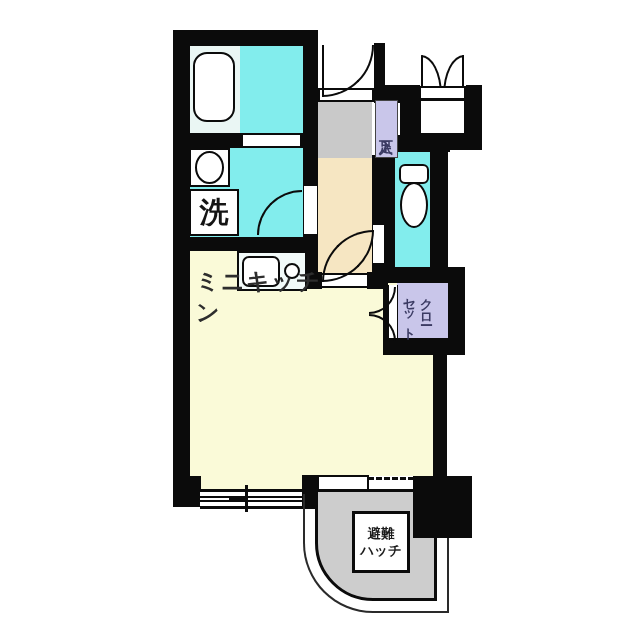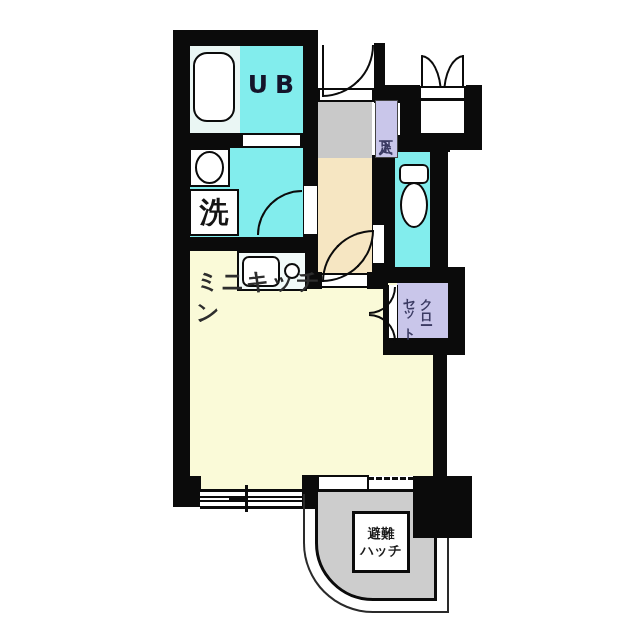--- a/index.html
+++ b/index.html
@@ -117,19 +117,18 @@
 
   <div class="wall" style="left:413px;top:476px;width:59px;height:62px;"></div>
 
   <div class="fix" style="left:352px;top:511px;width:58px;height:62px;border-width:3px;background:var(--fixture_white);"></div>
   <div class="lbl pre" style="left:352px;top:511px;width:58px;height:62px;font-size:13.5px;font-weight:600;line-height:17px;color:#1c1c1c;">避難
 ハッチ</div>
 
   <div class="abs" style="left:375px;top:100px;width:23px;height:58px;background:var(--label_purple);border:1px solid #444;"></div>
   <div class="lbl vtext" style="left:375px;top:100px;width:23px;height:58px;font-size:14px;font-weight:600;color:var(--purple_text);">下足入</div>
 
-  <div class="lbl" style="left:238px;top:66px;width:66px;height:36px;font-size:25px;font-weight:700;letter-spacing:7px;padding-left:7px;color:#14142a;">UB</div>
   <div class="lbl" style="left:191px;top:193px;width:46px;height:40px;font-size:29px;font-weight:600;color:#141414;">洗</div>
   <div class="lbl" style="left:196px;top:284px;width:144px;height:26px;font-size:23px;font-weight:600;letter-spacing:1.5px;color:#2d2d2d;">ミニキッチン</div>
   <div class="lbl vtext" style="left:399px;top:284px;width:38px;height:54px;font-size:13px;font-weight:600;line-height:17px;color:var(--purple_text);">クロー
 セット</div>
 
 </div>
 
 </body></html>

